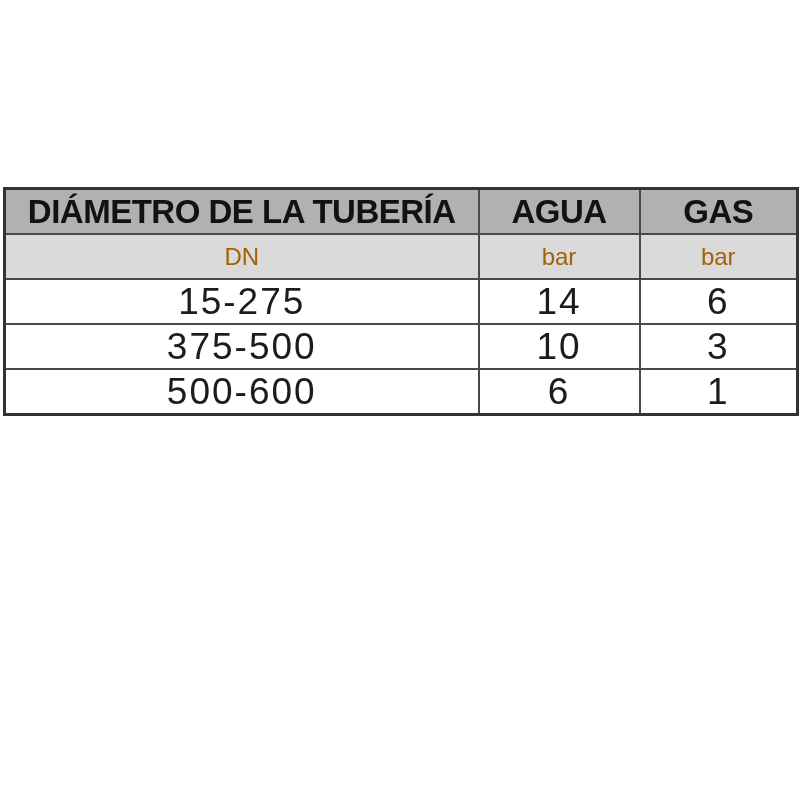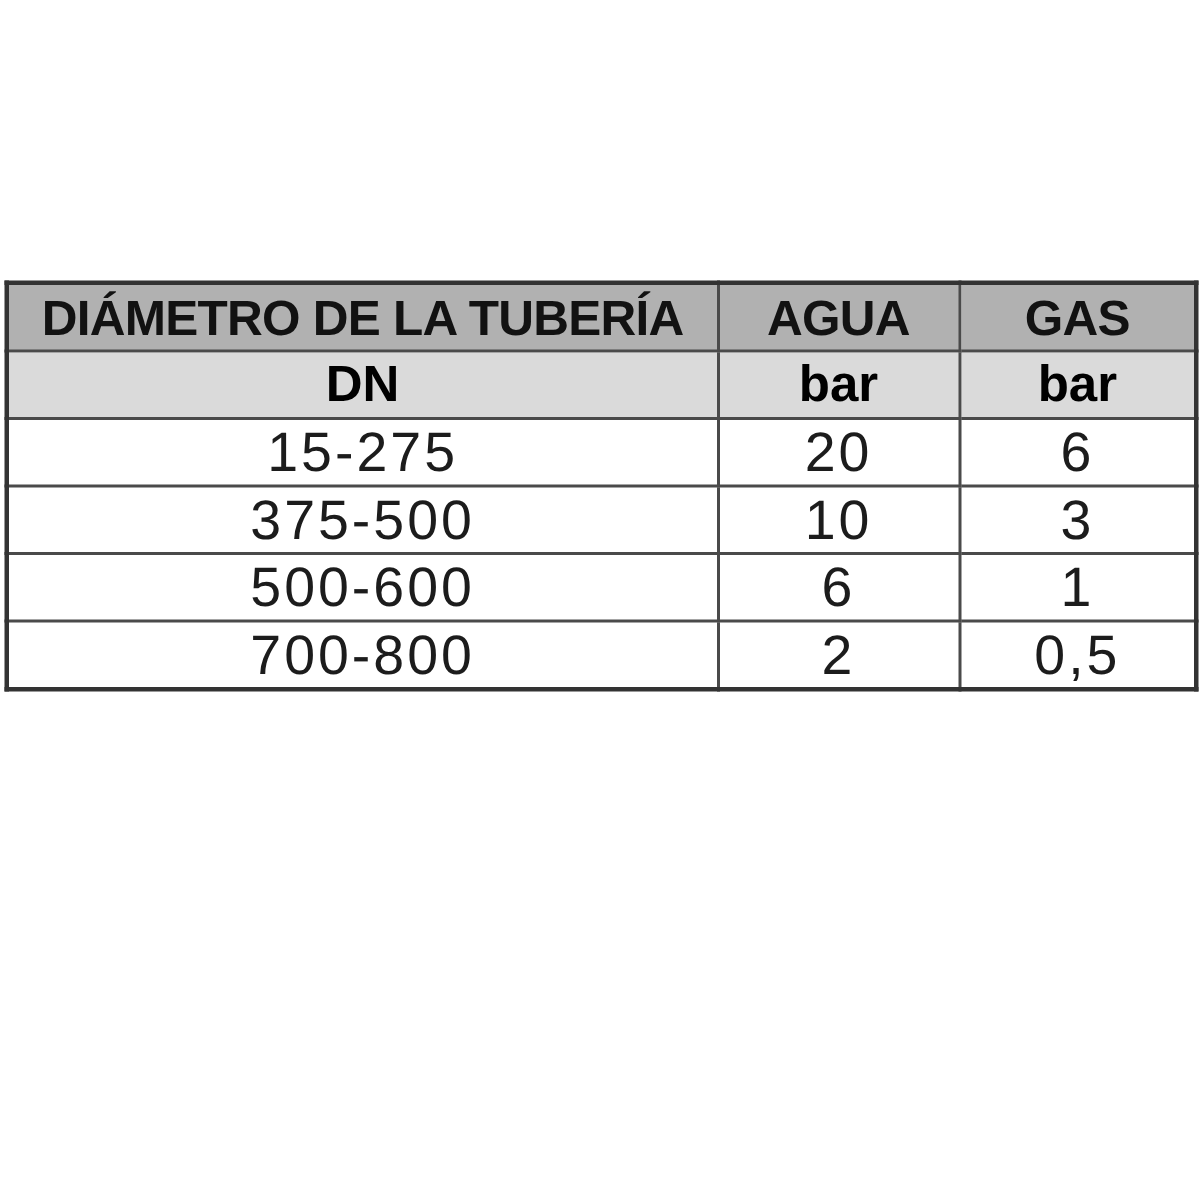--- a/index.html
+++ b/index.html
@@ -45,23 +45,23 @@
   tr.header-row th {
     background: #b1b1b1;
     color: #121212;
     font-weight: bold;
     font-size: 33px;
     letter-spacing: -0.5px;
     height: 43px;
   }
   tr.subheader-row th {
     background: #dadada;
-    color: #000000;
-    font-weight: bold;
-    font-size: 34px;
+    color: #a16207;
+    font-weight: normal;
+    font-size: 24px;
     height: 43px;
   }
   tbody td {
     background: #ffffff;
     color: #1c1c1c;
     font-weight: 400;
     font-size: 37px;
     letter-spacing: 2px;
     height: 43px;
     margin-left: 13px;
@@ -86,34 +86,29 @@
         </tr>
         <tr class="subheader-row">
           <th>DN</th>
           <th>bar</th>
           <th>bar</th>
         </tr>
       </thead>
       <tbody>
         <tr>
           <td>15-275</td>
-          <td>20</td>
+          <td>14</td>
           <td>6</td>
         </tr>
         <tr>
           <td>375-500</td>
           <td>10</td>
           <td>3</td>
         </tr>
         <tr>
           <td>500-600</td>
           <td>6</td>
           <td>1</td>
         </tr>
-        <tr>
-          <td>700-800</td>
-          <td>2</td>
-          <td>0,5</td>
-        </tr>
       </tbody>
     </table>
   </div>
 </div>
 
 </body></html>

